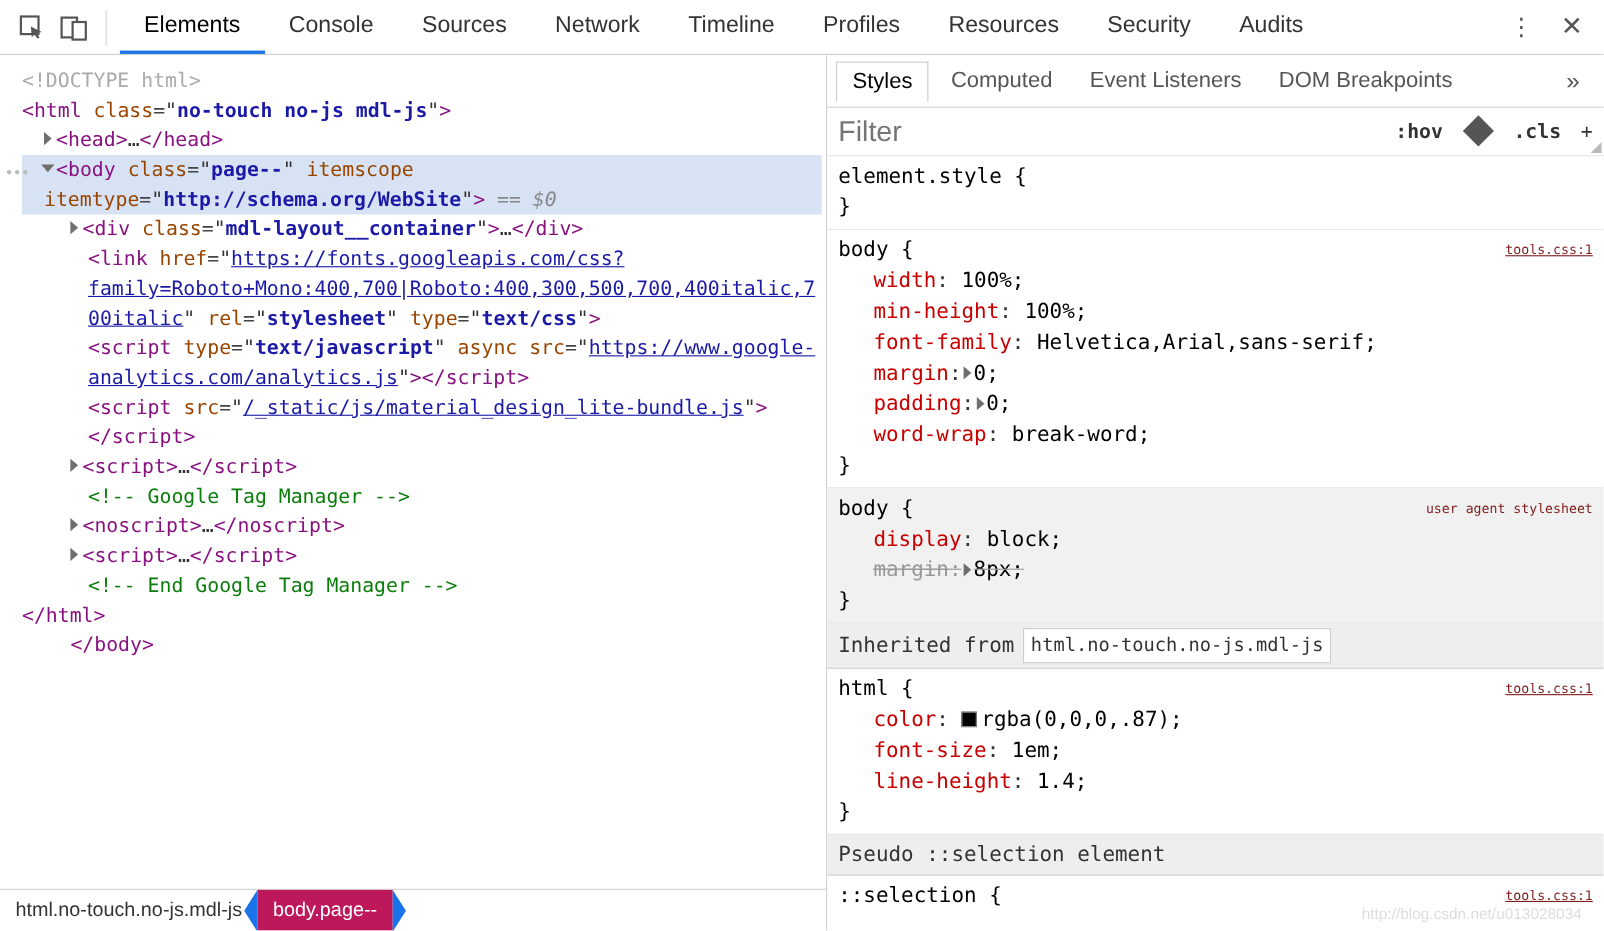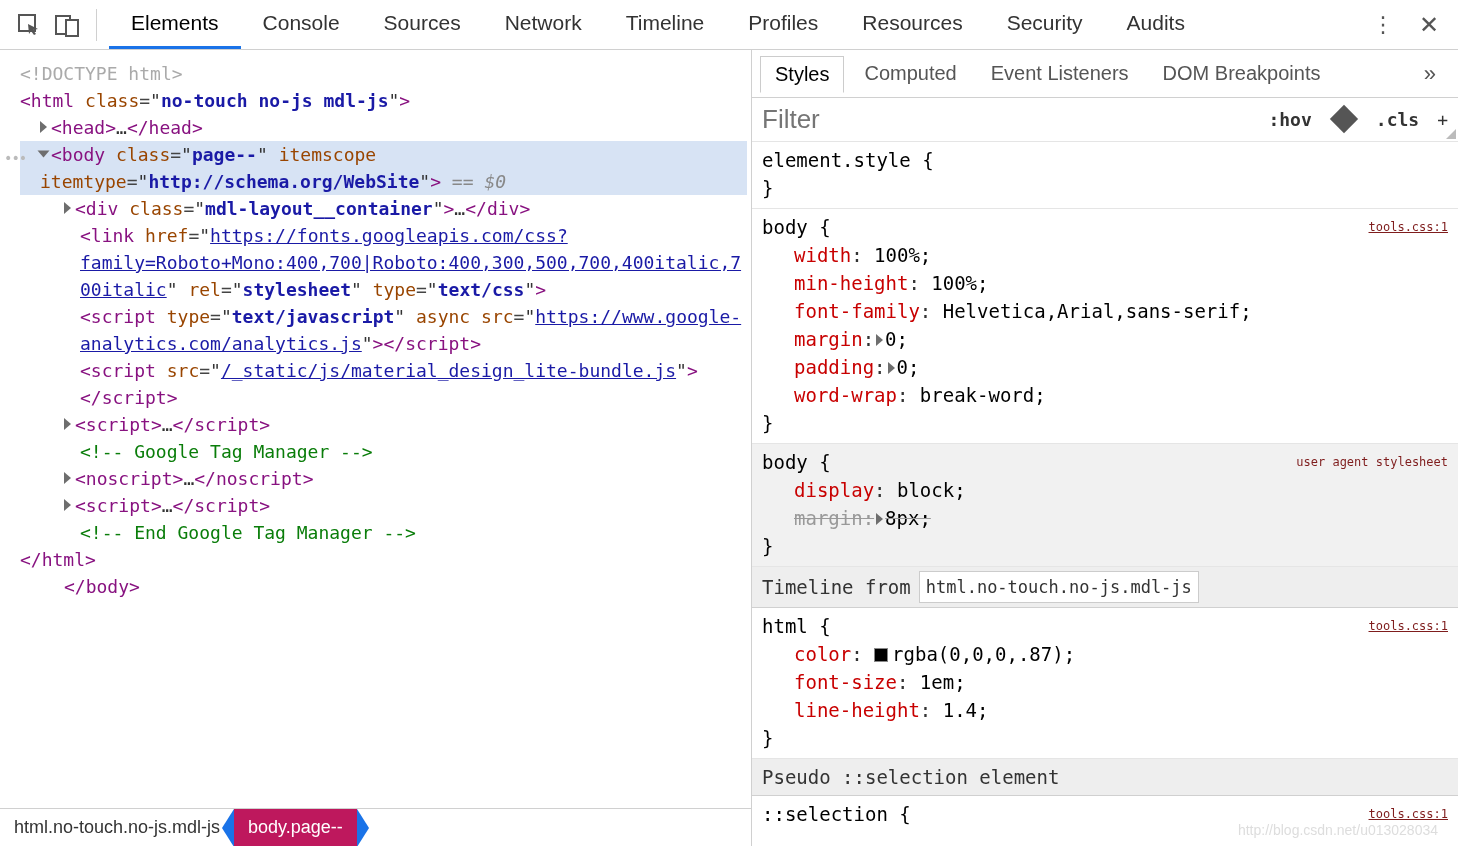--- a/index.html
+++ b/index.html
@@ -158,21 +158,21 @@
           <div class="brace">}</div>
         </div>
         <div class="rule ua">
           <span class="src noul">user agent stylesheet</span>
           <div class="selector">body {</div>
           <div class="prop"><span class="pname">display</span>: <span class="pval">block;</span></div>
           <div class="prop strike"><span class="pname">margin</span>:<span class="small-arrow"></span><span class="pval">8px;</span></div>
           <div class="brace">}</div>
         </div>
         <div class="section-header">
-          <span>Timeline from </span>
+          <span>Inherited from </span>
             <span class="chip">html.no-touch.no-js.mdl-js</span>
         </div>
         <div class="rule">
           <span class="src">tools.css:1</span>
           <div class="selector">html {</div>
           <div class="prop"><span class="pname">color</span>: <span class="swatch"></span><span class="pval">rgba(0,0,0,.87);</span></div>
           <div class="prop"><span class="pname">font-size</span>: <span class="pval">1em;</span></div>
           <div class="prop"><span class="pname">line-height</span>: <span class="pval">1.4;</span></div>
           <div class="brace">}</div>
         </div>

